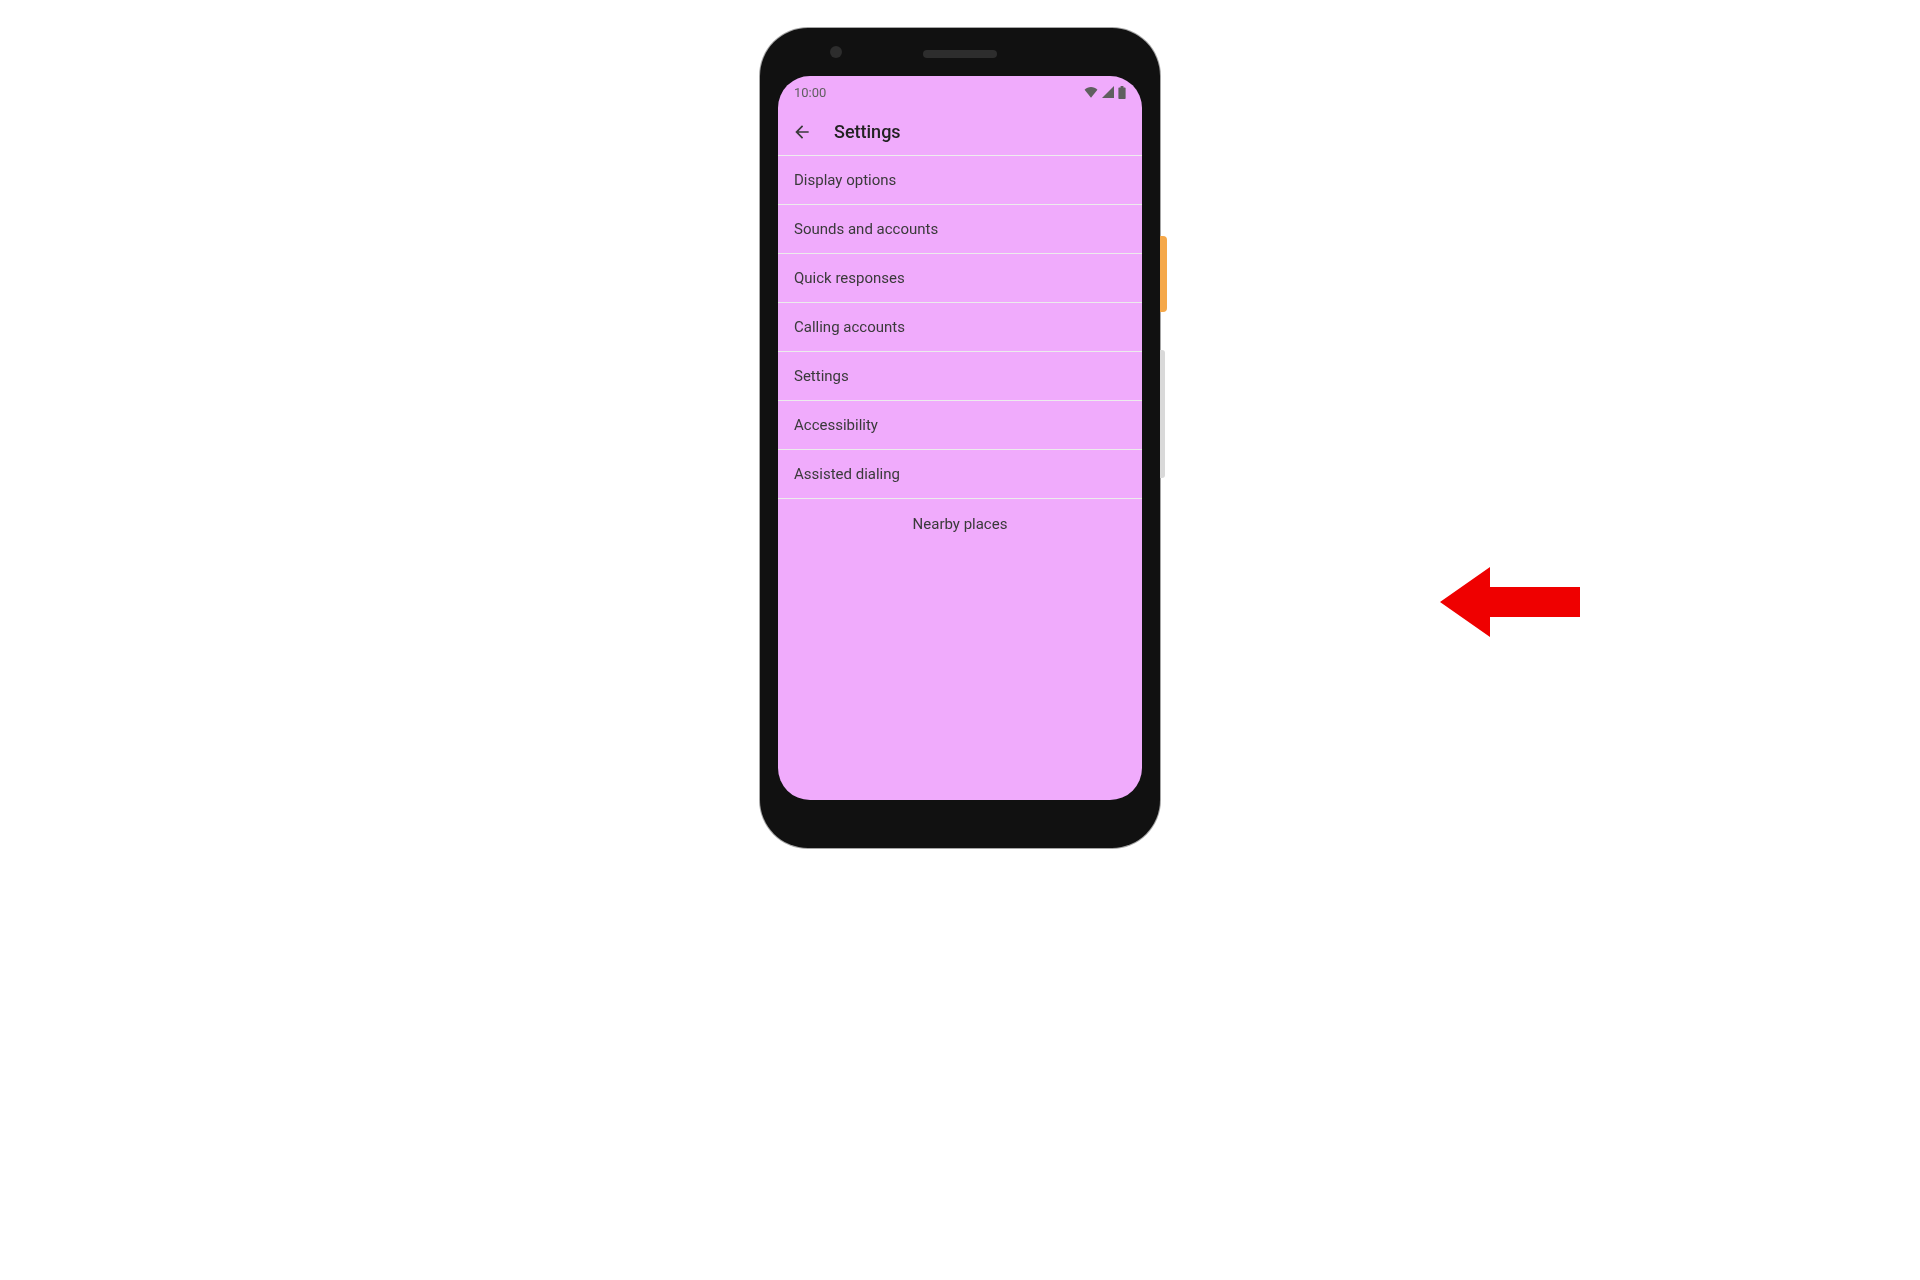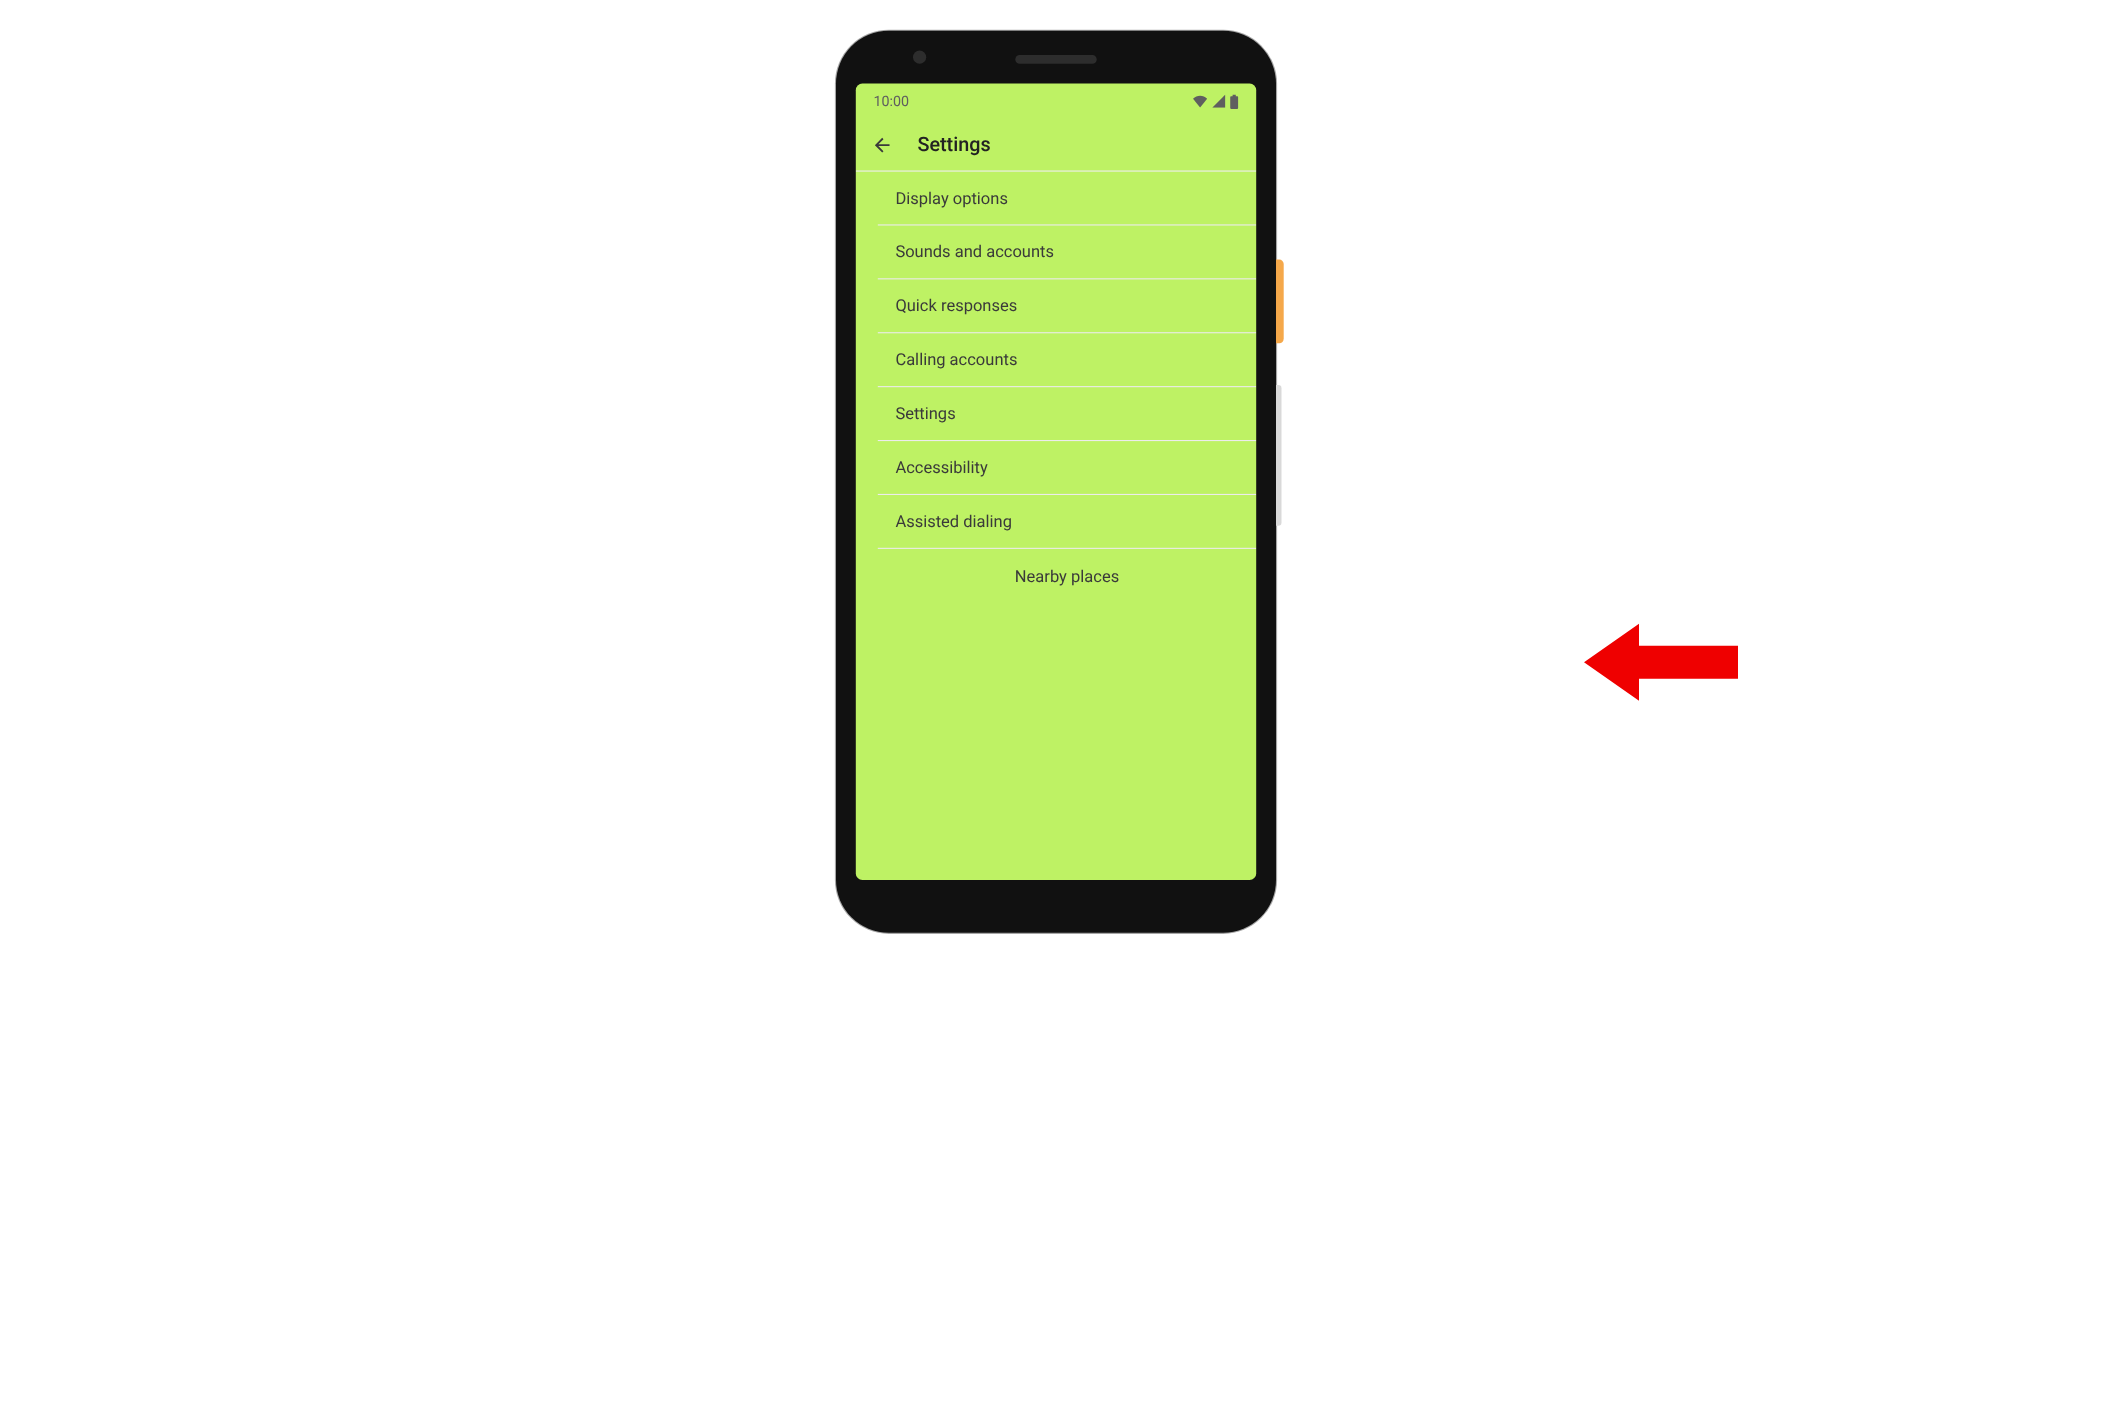--- a/index.html
+++ b/index.html
@@ -48,22 +48,22 @@
       background: #d9d9d9;
       border-radius: 0 3px 3px 0;
     }
 
     .phone-screen {
       position: absolute;
       left: 18px;
       right: 18px;
       top: 48px;
       bottom: 48px;
-      background: #bef264;
-      border-radius: 6px;
+      background: #f0abfc;
+      border-radius: 32px;
       overflow: hidden;
     }
 
     
     .speaker {
       position: absolute;
       top: 22px;
       left: 50%;
       transform: translateX(-50%);
       width: 74px;
@@ -124,21 +124,20 @@
     }
     .item {
       height: 49px;
       display: flex;
       align-items: center;
       padding: 0 16px;
       font-size: 15px;
       color: #3a3a3a;
       border-bottom: 1px solid #ececec;
       cursor: pointer;
-      margin-left: 20px;
     }
     .item:last-child { border-bottom: none; justify-content: center; }
 
     
     .annot-arrow {
       position: absolute;
       left: 680px;
       top: 534px;
       width: 140px;
       height: 80px;

